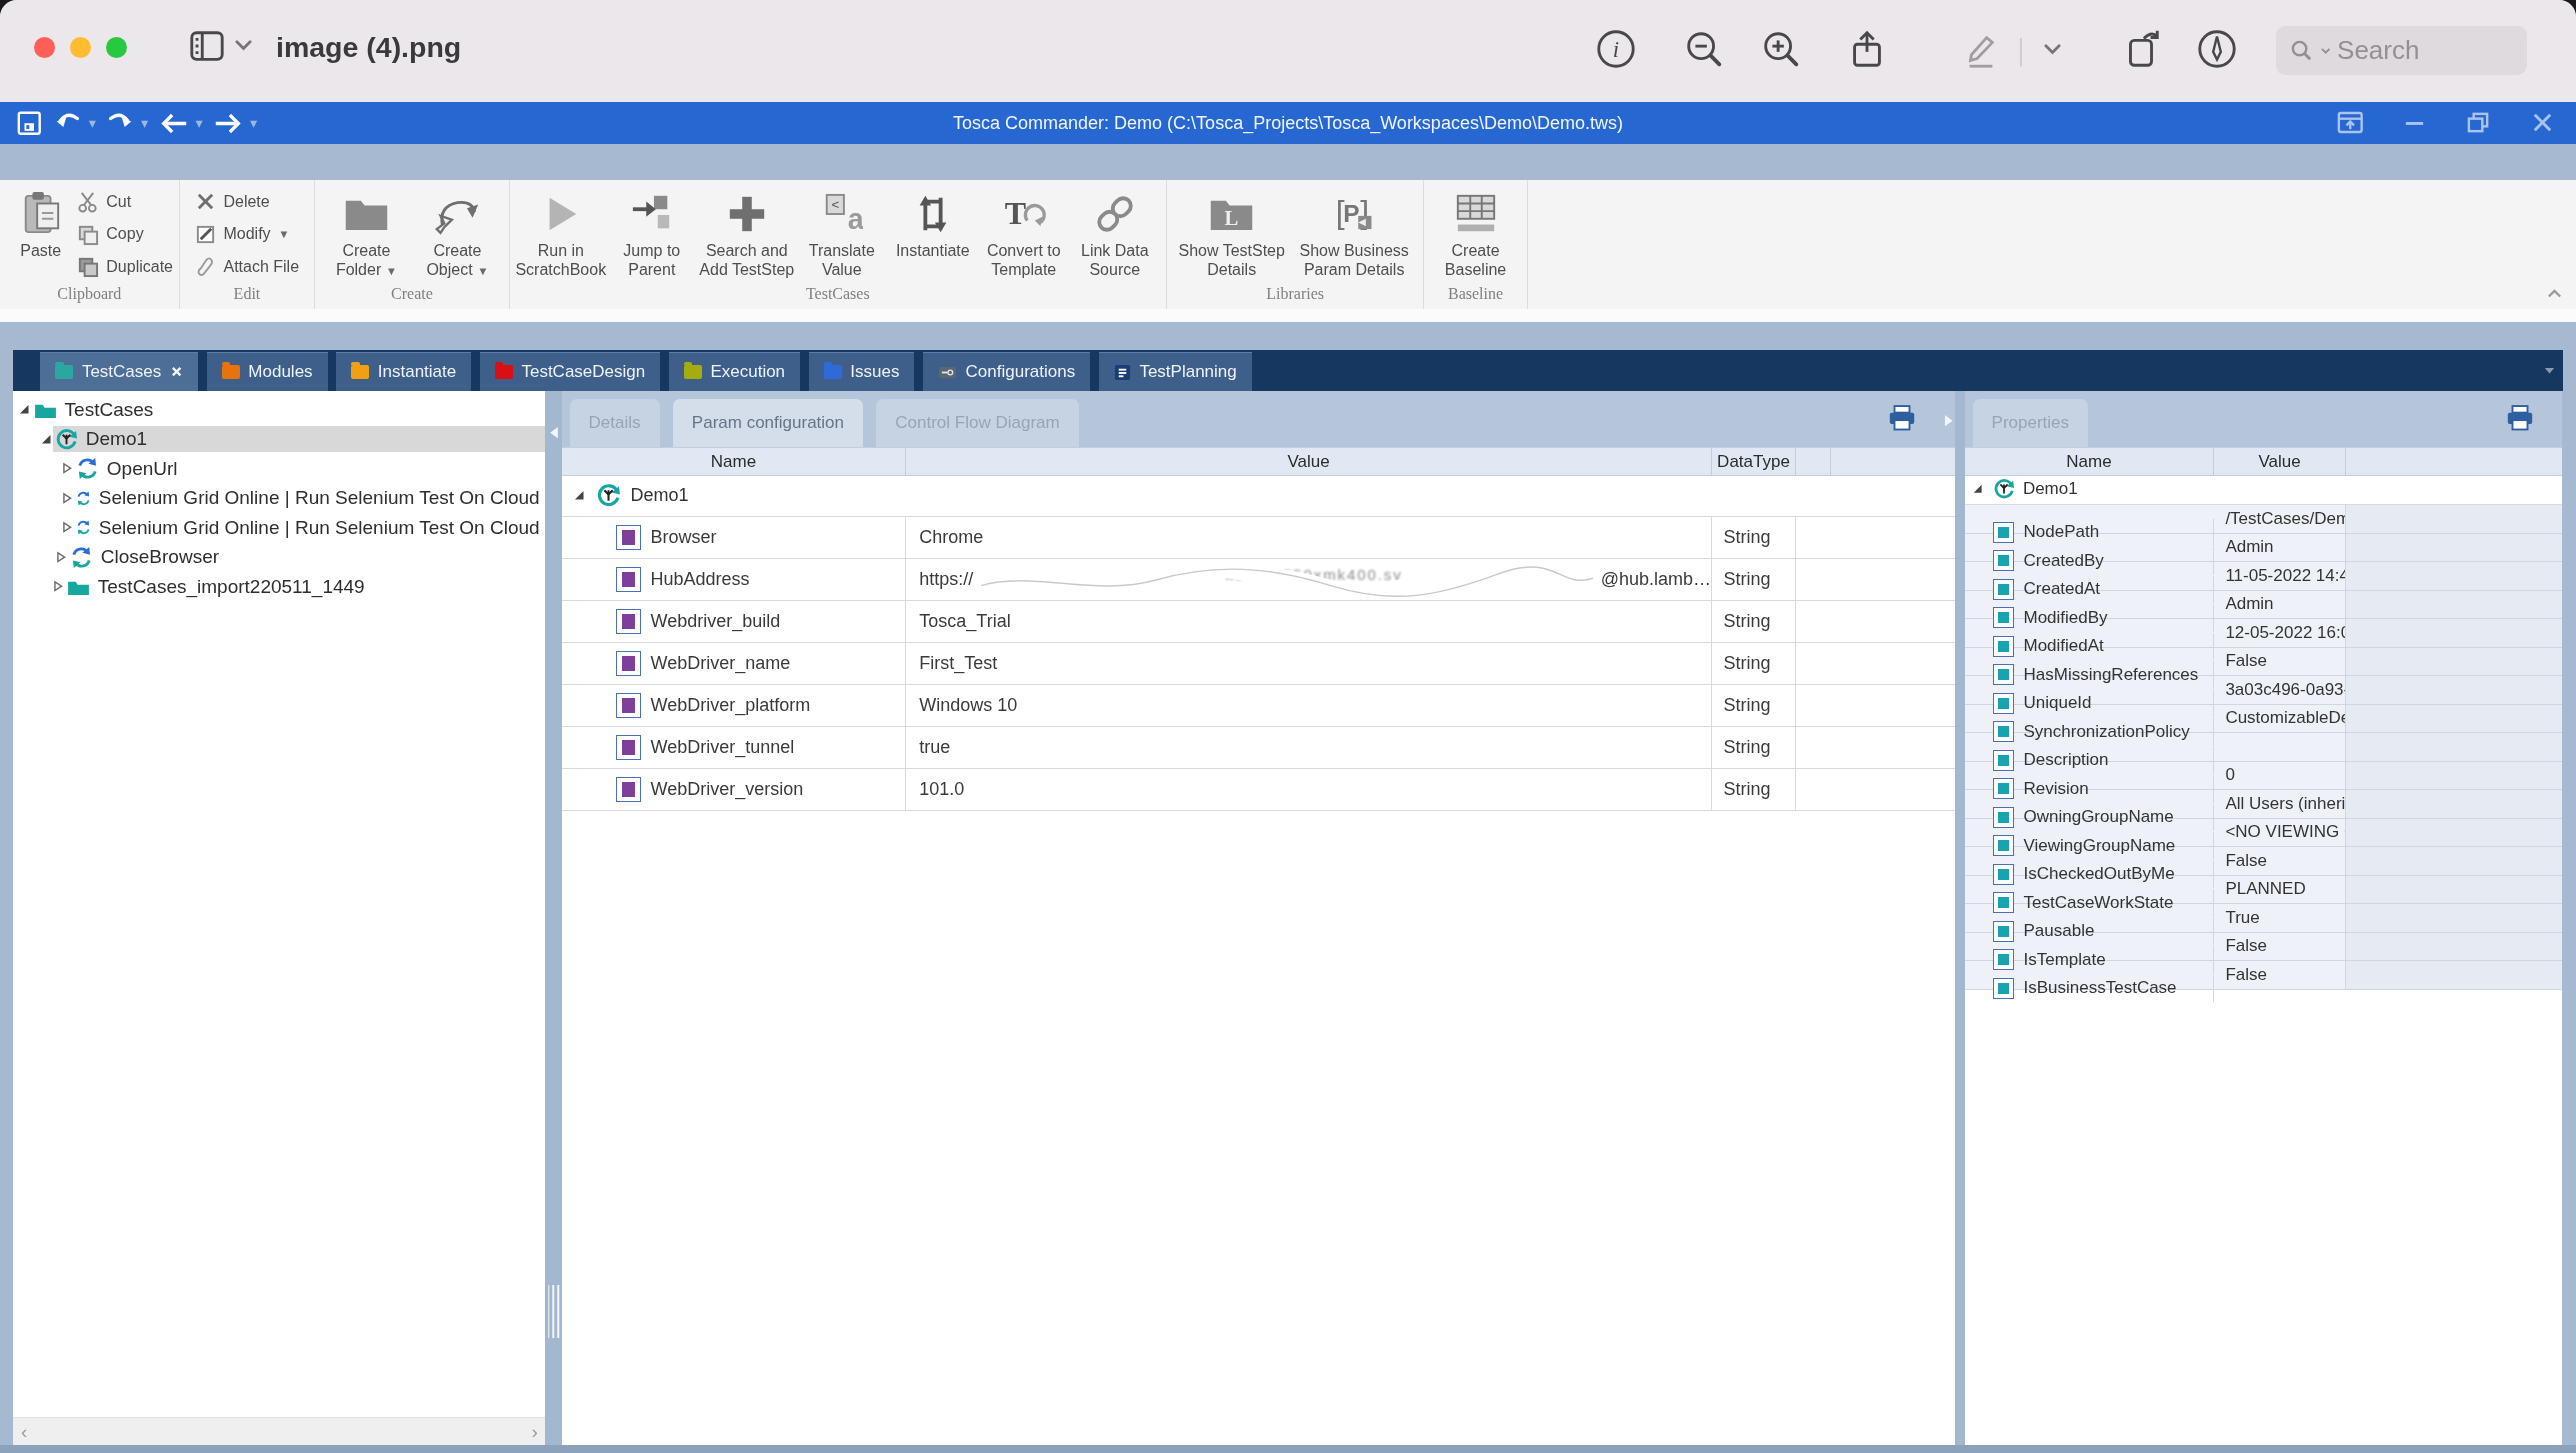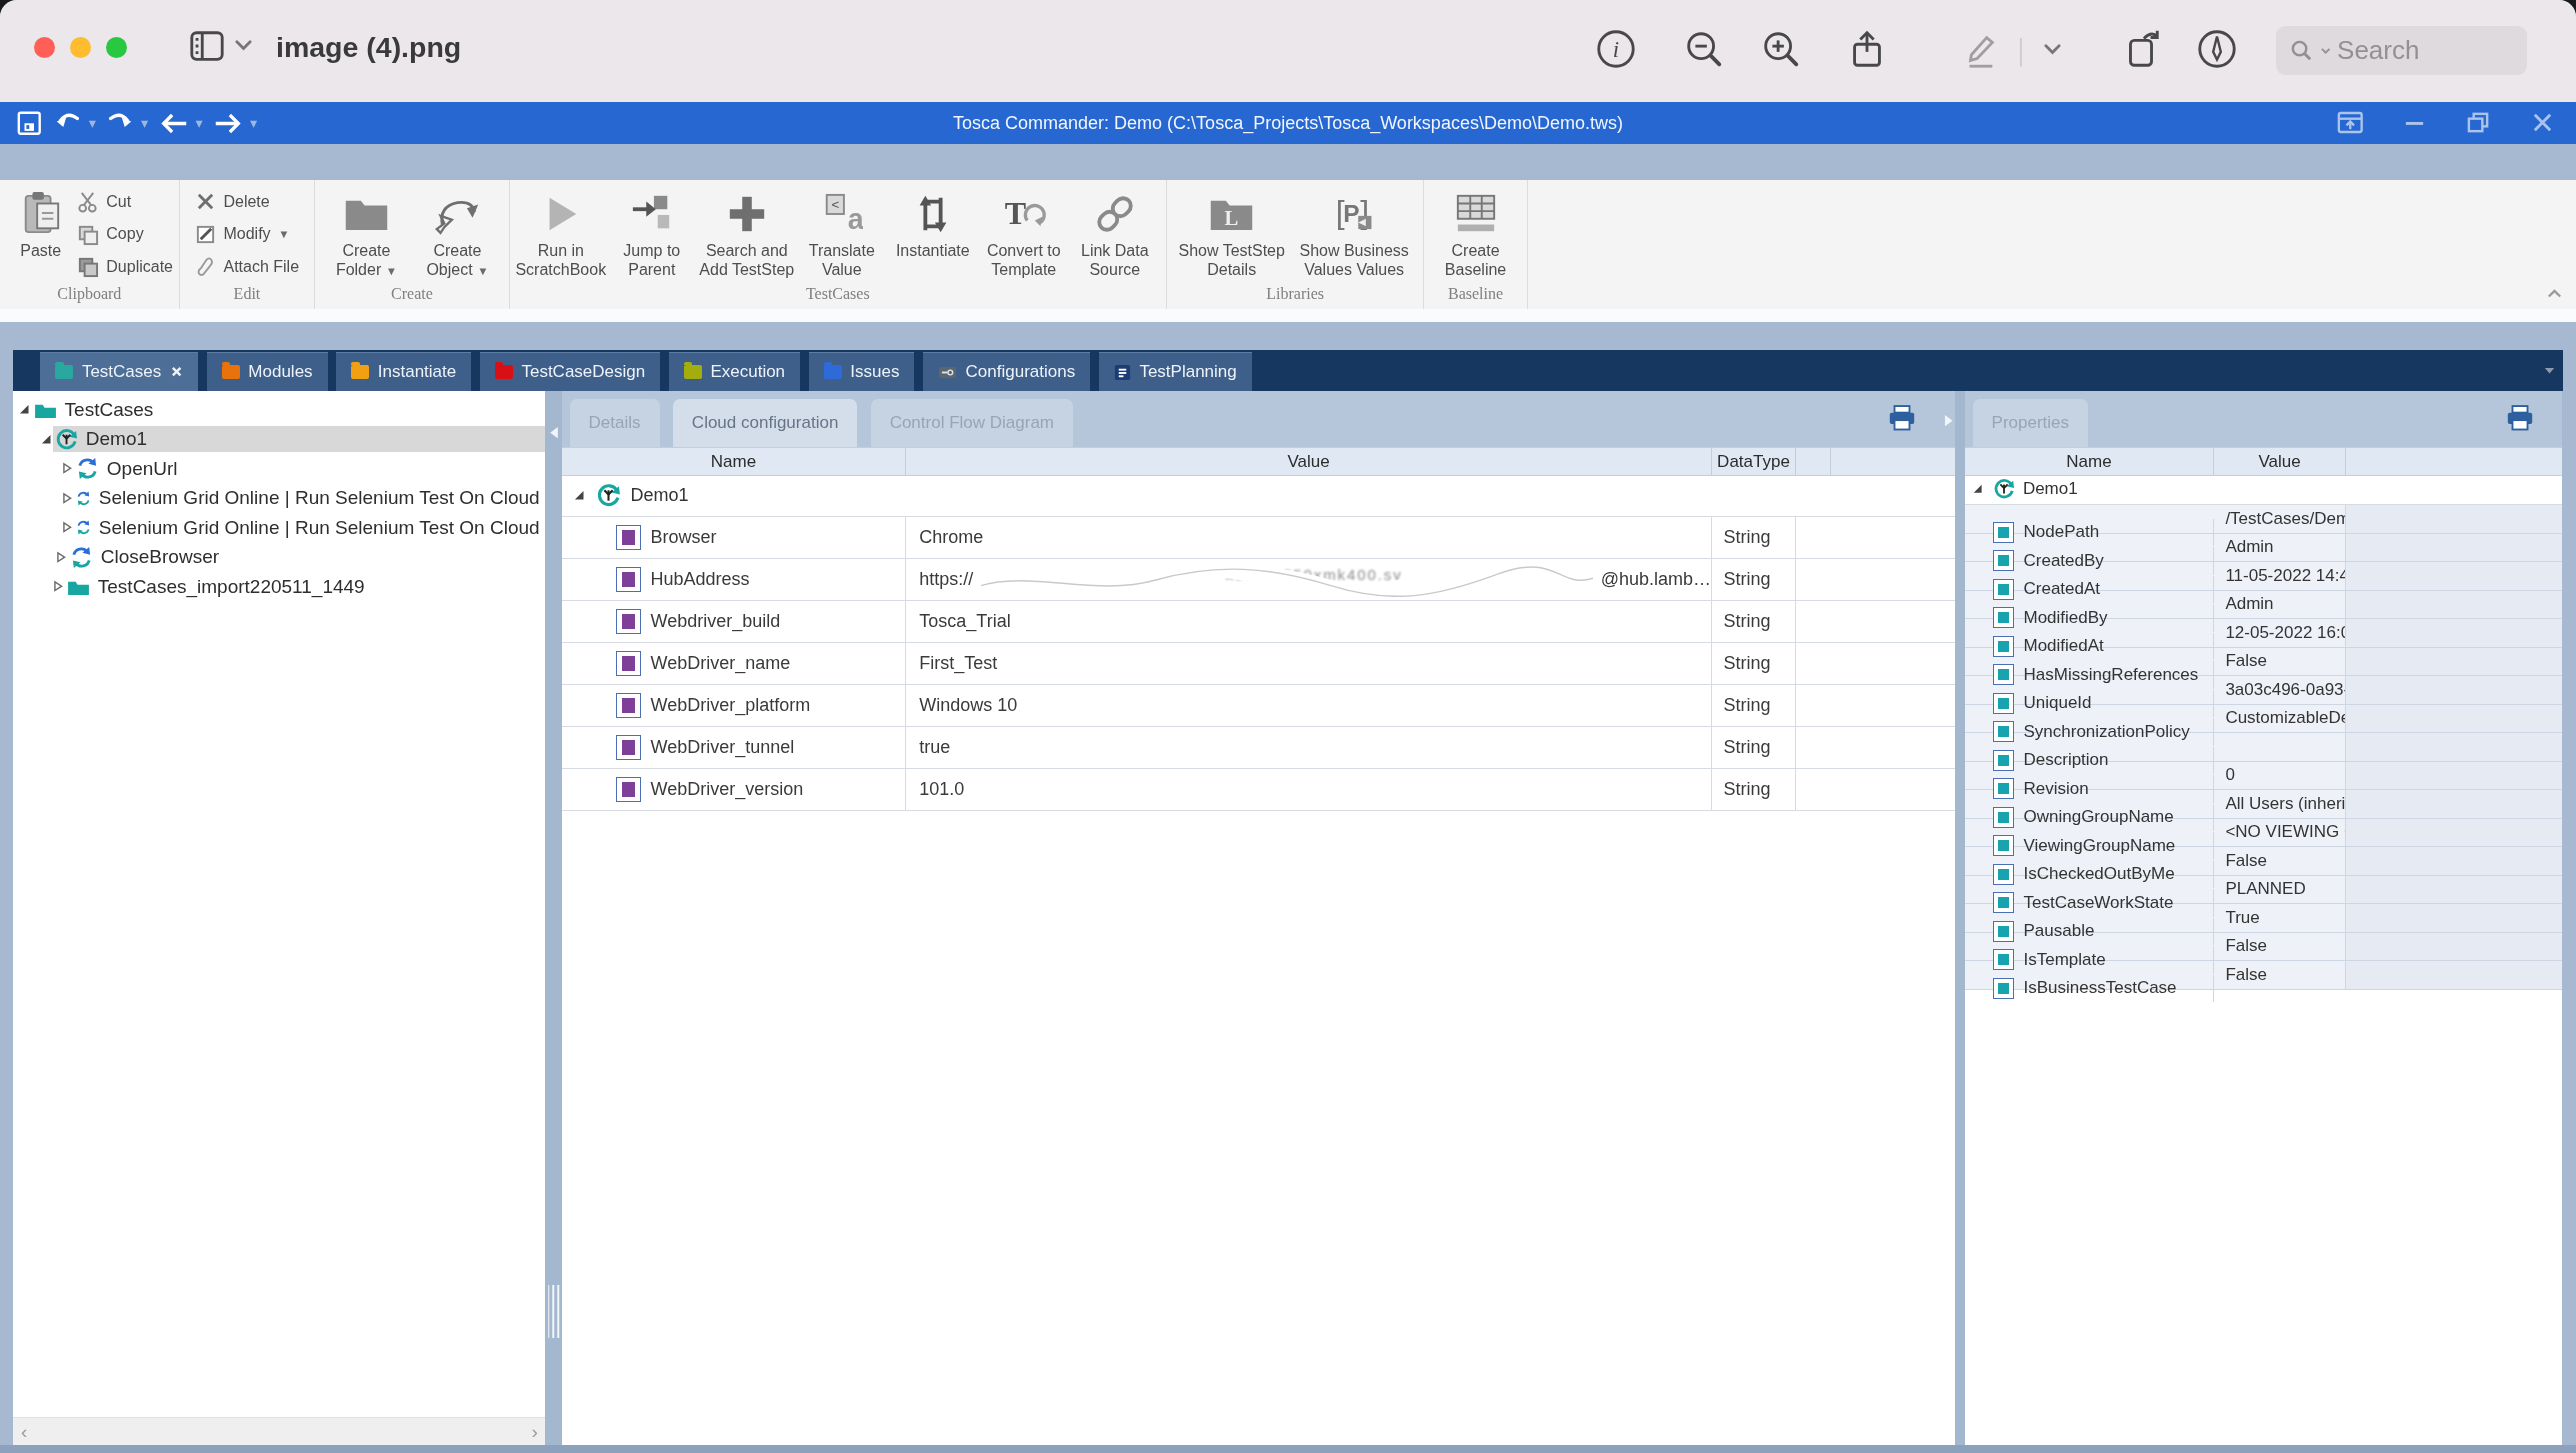--- a/index.html
+++ b/index.html
@@ -447,21 +447,21 @@
           <span class="bicon">
               <svg width="49" height="46" viewBox="0 0 52 48" style="font-size:17px">
                 <text x="6" y="34" font-size="34" fill="#777">[</text>
                 <text x="14" y="32" font-size="26" font-weight="bold" fill="#777">P</text>
                 <text x="32" y="34" font-size="34" fill="#777">]</text>
                 <rect x="30" y="26" width="14" height="14" fill="#8a8a8a"></rect>
                 <polygon points="30,33 38,29 38,37" fill="#efefef"></polygon>
               </svg>
             </span>
           <span>Show Business</span>
-            <span>Values Values</span>
+            <span>Param Details</span>
         </div>
       </div>
       <div class="rgroup-label">Libraries</div>
     </div>
 
     <div class="rgroup">
       <div class="rgroup-body">
         <div class="bigbtn">
           <span class="bicon">
               <svg width="48" height="44" viewBox="0 0 50 46">
@@ -662,21 +662,21 @@
       <span class="grip">
           <i></i>
           <i></i>
           <i></i>
         </span>
     </div>
 
     <div class="panel center-panel">
       <div class="ptabrow">
         <div class="ptab">Details</div>
-        <div class="ptab active">Cloud configuration</div>
+        <div class="ptab active">Param configuration</div>
         <div class="ptab">Control Flow Diagram</div>
         <span class="printer" style="right:38px">
           <svg width="30" height="28.5" viewBox="0 0 32 30">
               <rect x="8" y="2" width="16" height="7" fill="#fff" stroke="#2e5f9e" stroke-width="2"></rect>
               <rect x="3" y="9" width="26" height="12" rx="2" fill="#2e5f9e"></rect>
               <rect x="8" y="17" width="16" height="10" fill="#fff" stroke="#2e5f9e" stroke-width="2"></rect>
             </svg>
         </span>
         <svg style="position:absolute;right:1.9px;top:23px" width="9.5" height="13.3" viewBox="0 0 10 14">
             <polygon points="1,1 1,13 9,7" fill="#f2f5f9"></polygon>

